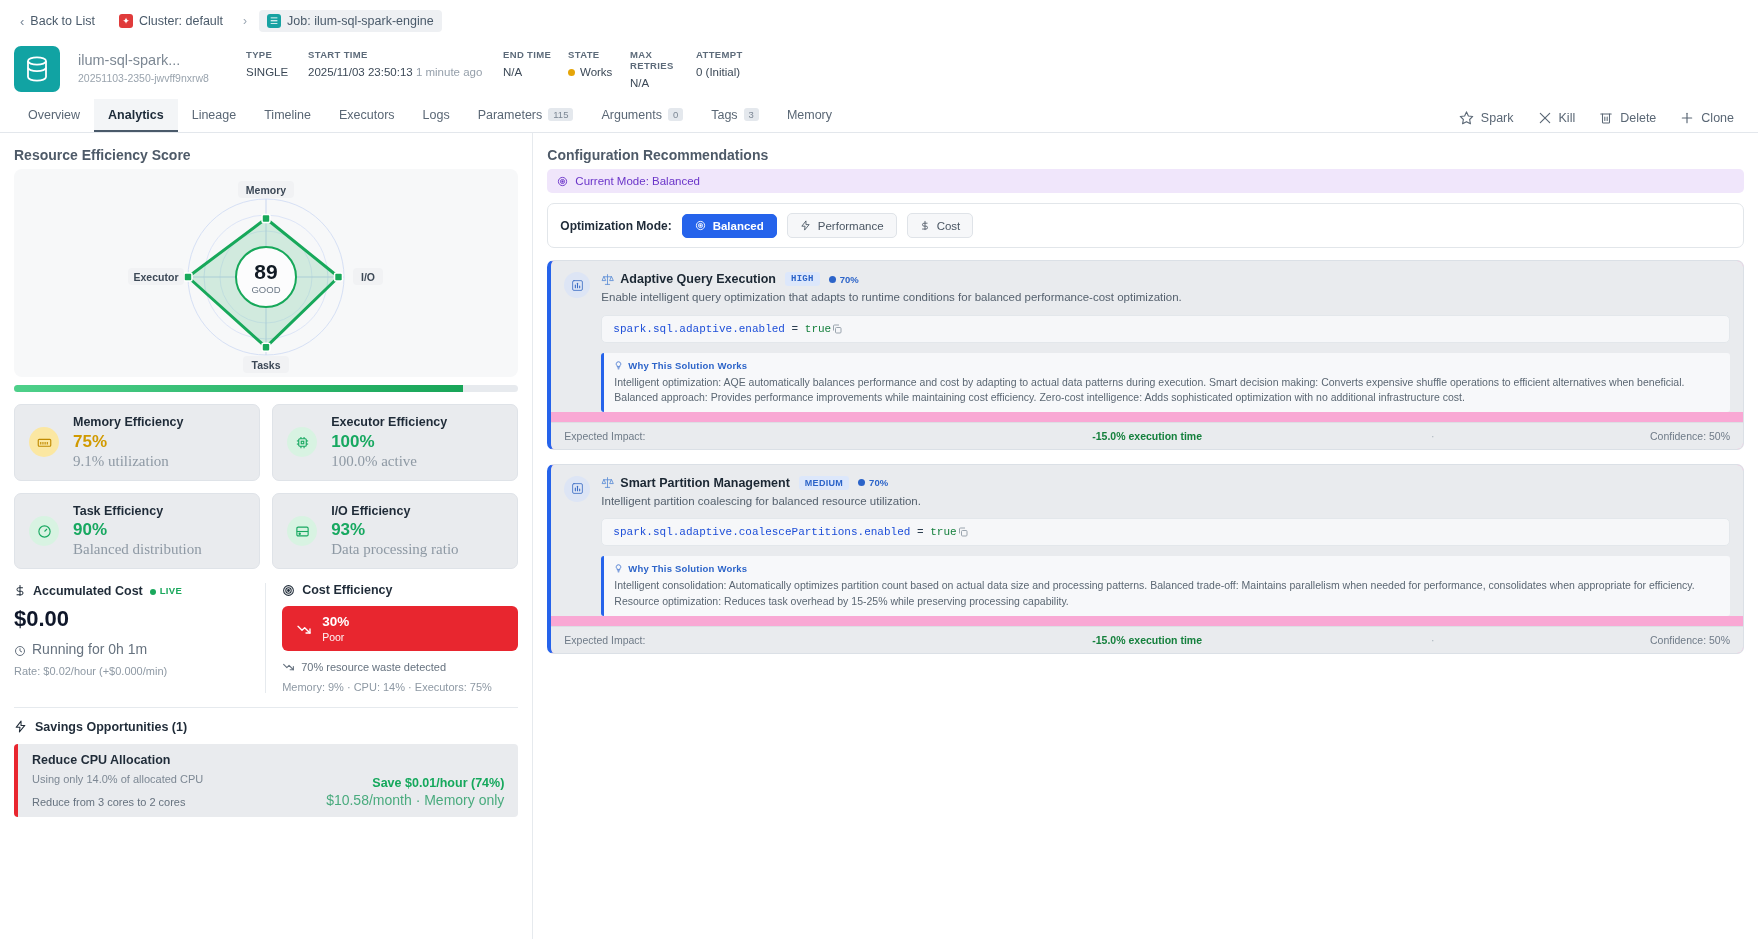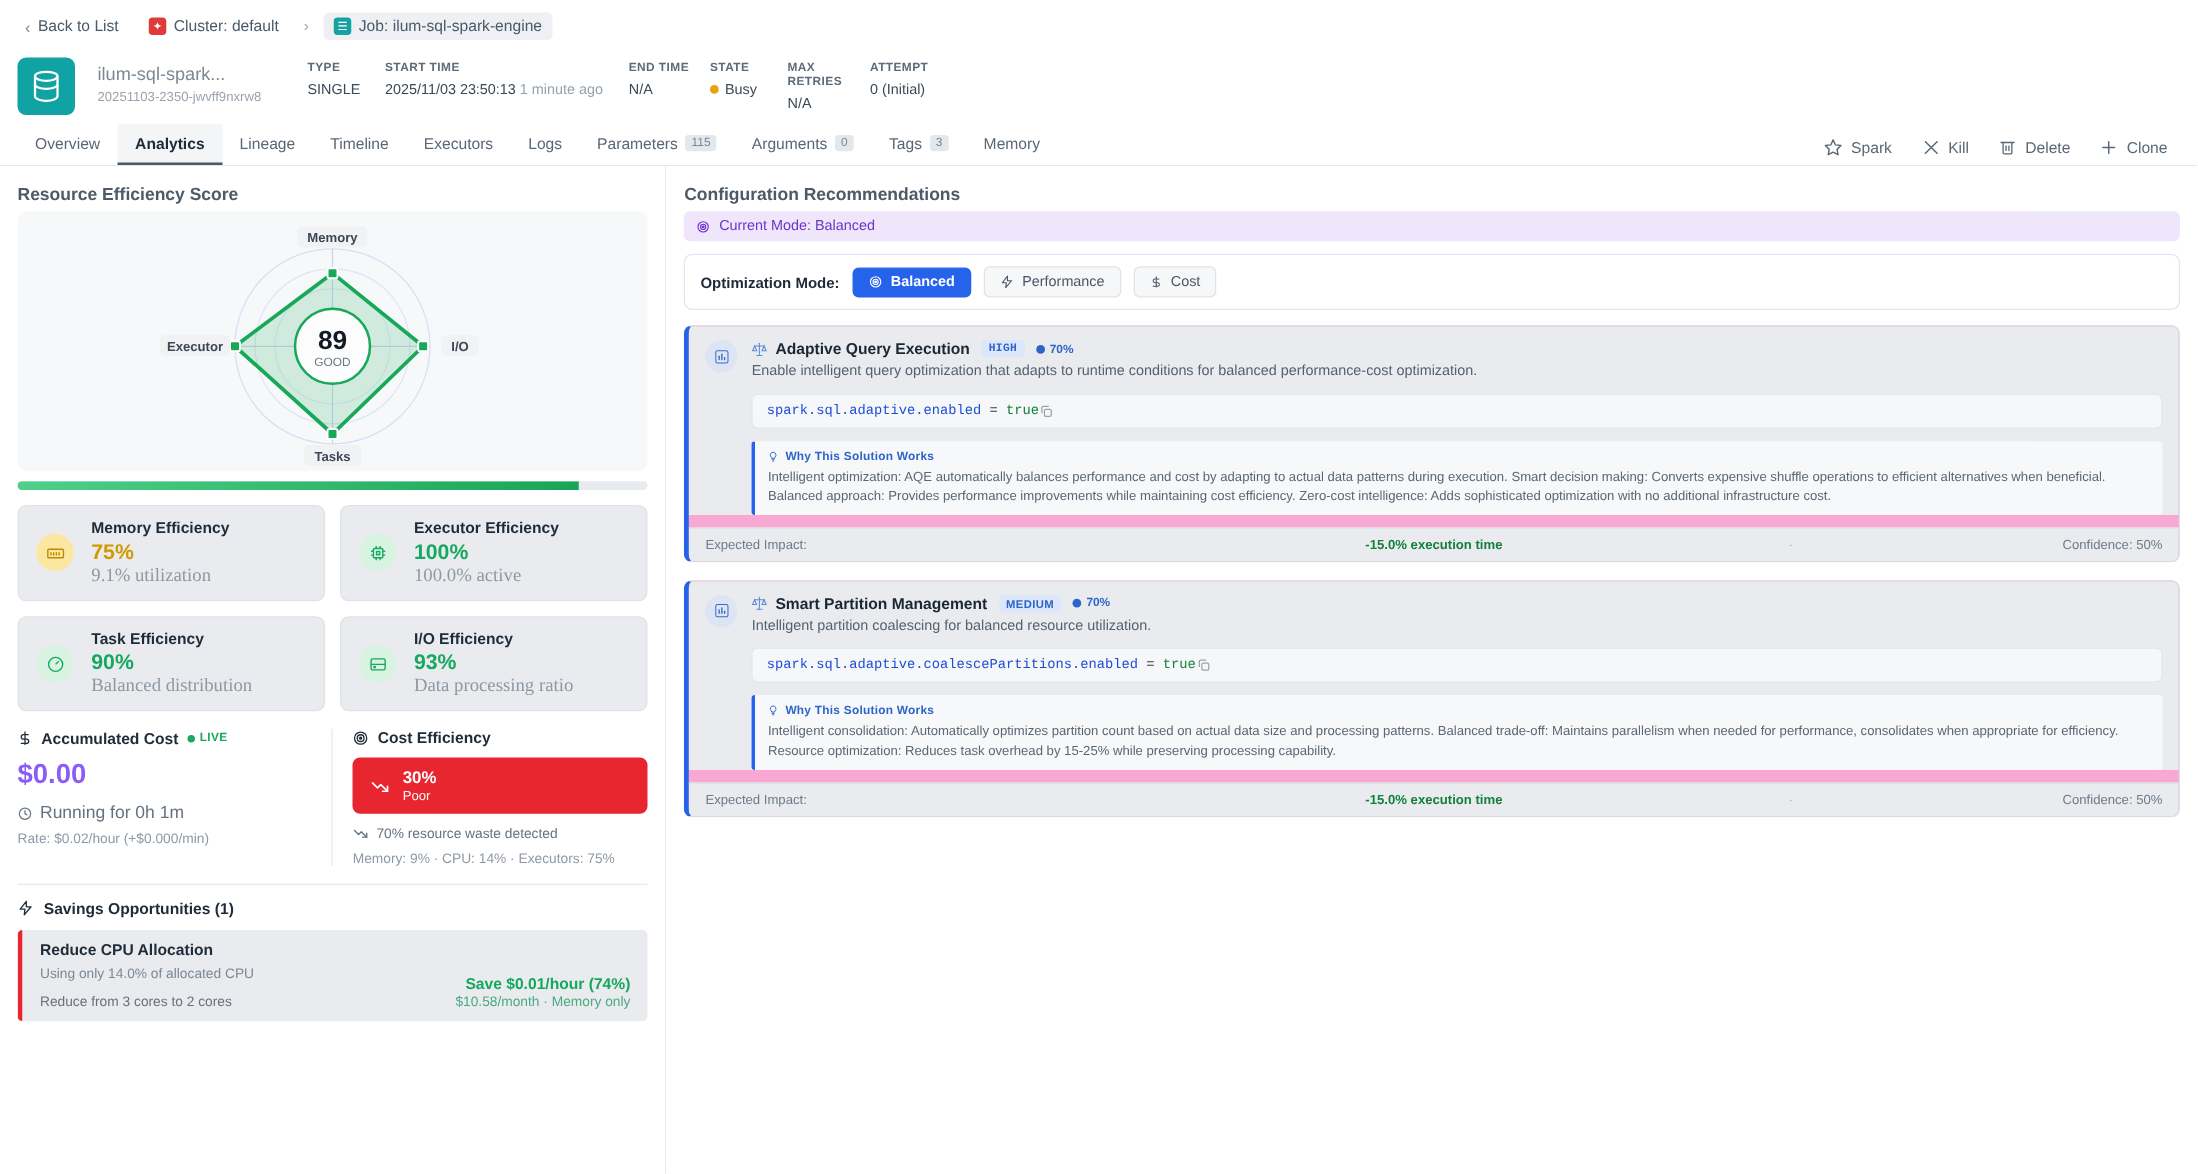--- a/index.html
+++ b/index.html
@@ -89,21 +89,21 @@
   .m-val.green { color:#17a860; }
   .m-sub { font-size:15px; color:#8e99a4;font-family:Liberation Serif, serif; }
 
   
   .cost-row { display:grid; grid-template-columns: 1fr 1fr; gap:0; margin-top:14px; }
   .cost-left { padding-right:16px; border-right:1px solid #e6eaee; }
   .cost-right { padding-left:16px; }
   .cost-head { display:flex; align-items:center; gap:7px; font-size:12.5px; font-weight:700; color:#1f2b38;}
   .live { color:#1aa85c; font-size:9.5px; font-weight:700; letter-spacing:.3px;}
   .live i { display:inline-block; width:6px;height:6px;border-radius:50%;background:#1aa85c;margin-right:4px; vertical-align:middle;}
-  .cost-amount { font-size:22px; font-weight:700; color:#8b5cf6; margin-top:8px; }
+  .cost-amount { font-size:22px; font-weight:700; color:#0f172a; margin-top:8px; }
   .cost-line { font-size:14px; color:#66727f; margin-top:9px; display:flex; align-items:flex-end; gap:6px;}
   .cost-rate { font-size:11px; color:#8e99a4; margin-top:8px;}
   .cost-bar {
     background:#e8262f; color:#fff; border-radius:6px; padding: 8px 14px;
     display:flex; align-items:center; gap:10px; margin-top:9px;
   }
   .cost-bar .pct { font-size:13.5px; font-weight:700; line-height:1.2;}
   .cost-bar .lbl { font-size:10.5px; opacity:.95; line-height:1.2;}
   .waste { font-size:11px; color:#66727f; margin-top:9px; display:flex; align-items:center; gap:6px;}
   .breakdown { font-size:11px; color:#8e99a4; margin-top:8px;}
@@ -113,21 +113,21 @@
   .savings-head { display:flex; align-items:center; gap:8px; font-size:12.5px; font-weight:700; color:#1f2b38;}
   .savings-item {
     margin-top:10px; background:#e9ebee; border-left:4px solid #e8262f; border-radius:4px;
     padding:9px 14px; display:flex; justify-content:space-between; align-items:flex-end; min-height:72px;
   }
   .si-title { font-size:12.5px; font-weight:700; color:#1f2b38;}
   .si-sub { font-size:11px; color:#7d8894; margin-top:6px;}
   .si-note { font-size:11px; color:#66727f; margin-top:11px;}
   .si-right { text-align:right; }
   .si-save { font-size:12.5px; font-weight:700; color:#15a85c;}
-  .si-permonth { font-size:11px; color:#4aab7e; margin-top:2px;}
+  .si-permonth { font-size:14px; color:#4aab7e; margin-top:2px;}
 
   
   .mode-banner {
     background:#f0e6fb; color:#6b35c9; border-radius:5px;
     font-size:11.5px; padding:6px 10px; display:flex; align-items:center; gap:7px; margin-bottom:10px;
   }
   .mode-box { border:1px solid #e2e6ea; border-radius:7px; padding:9px 12px; display:flex; align-items:center; gap:10px; margin-bottom:12px;}
   .mode-label { font-size:12px; font-weight:700; color:#1f2b38;}
   .mode-btn {
     display:flex; align-items:center; gap:7px; font-size:11.5px; padding:5px 12px;
@@ -220,21 +220,21 @@
           <span class="muted">1 minute ago</span>
         </div>
       </div>
       <div class="meta-col" style="width:65px">
         <div class="meta-label">END TIME</div>
         <div class="meta-value">N/A</div>
       </div>
       <div class="meta-col" style="width:62px">
         <div class="meta-label">STATE</div>
         <div class="meta-value">
-          <span class="dot-amber"></span><span>Busy</span>
+          <span class="dot-amber"></span><span>Works</span>
         </div>
       </div>
       <div class="meta-col" style="width:66px">
         <div class="meta-label">MAX RETRIES</div>
         <div class="meta-value">N/A</div>
       </div>
       <div class="meta-col">
         <div class="meta-label">ATTEMPT</div>
         <div class="meta-value">0 (Initial)</div>
       </div>

